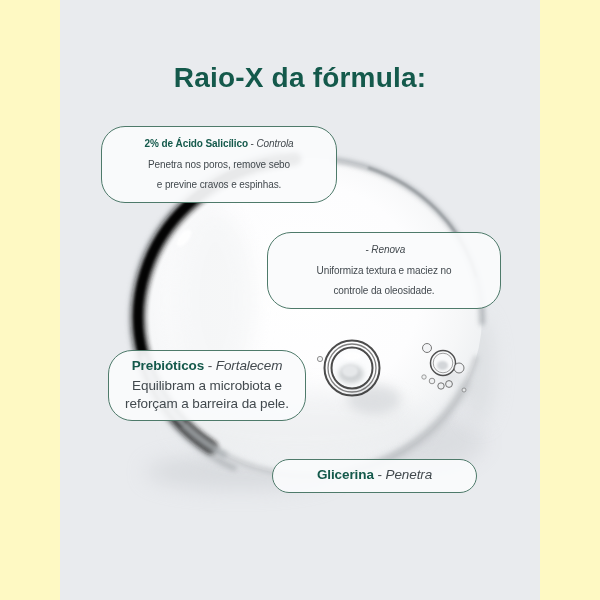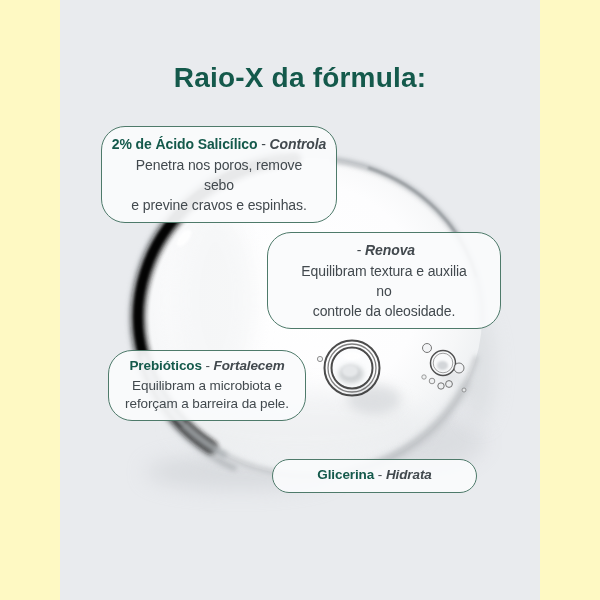--- a/index.html
+++ b/index.html
@@ -28,23 +28,23 @@
     text-align: center;
     color: #42494e;
   }
   .card .head {
     margin: 0 0 1px 0;
     display: flex; justify-content: center;
     white-space: nowrap;
   }
   .card .h { font-weight: bold; color: #14594b; }
   .card .sep { white-space: pre; }
-  .card .tag { font-style: italic; font-weight: bold; }
+  .card .tag { font-style: italic; font-weight: normal; }
   .card .body { margin: 0; white-space: pre-line; }
-  .c12 { font-size: 14px; line-height: 20px; padding: 7px 29px; letter-spacing: -0.1px; }
+  .c12 { font-size: 10px; line-height: 20px; padding: 7px 29px; letter-spacing: -0.1px; }
   .c34 { font-size: 13.5px; line-height: 18.5px; padding: 6px 1px; letter-spacing: -0.1px; }
   .card1 { left: 101px; top: 126px; width: 236px; }
   .card2 { left: 267px; top: 232px; width: 234px; }
   .card3 { left: 108px; top: 350px; width: 198px; }
   .card4 { left: 272px; top: 459px; width: 205px; }
 </style>
 </head>
 <body>
 
 <div class="page">
@@ -138,35 +138,35 @@
       </p>
     <p class="body">Penetra nos poros, remove sebo
 e previne cravos e espinhas.</p>
   </div>
 
   <div class="card c12 card2">
     <p class="head">
         <span class="sep"> - </span>
         <em class="tag">Renova</em>
       </p>
-    <p class="body">Equilibram textura e auxilia no
+    <p class="body">Uniformiza textura e maciez no
 controle da oleosidade.</p>
   </div>
 
   <div class="card c34 card3">
     <p class="head">
         <span class="h">Prebióticos</span>
         <span class="sep"> - </span>
         <em class="tag">Fortalecem</em>
       </p>
     <p class="body">Equilibram a microbiota e
 reforçam a barreira da pele.</p>
   </div>
 
   <div class="card c34 card4">
     <p class="head">
         <span class="h">Glicerina</span>
         <span class="sep"> - </span>
-        <em class="tag">Hidrata</em>
+        <em class="tag">Penetra</em>
       </p>
   </div>
 
 </div>
 
 </body></html>

